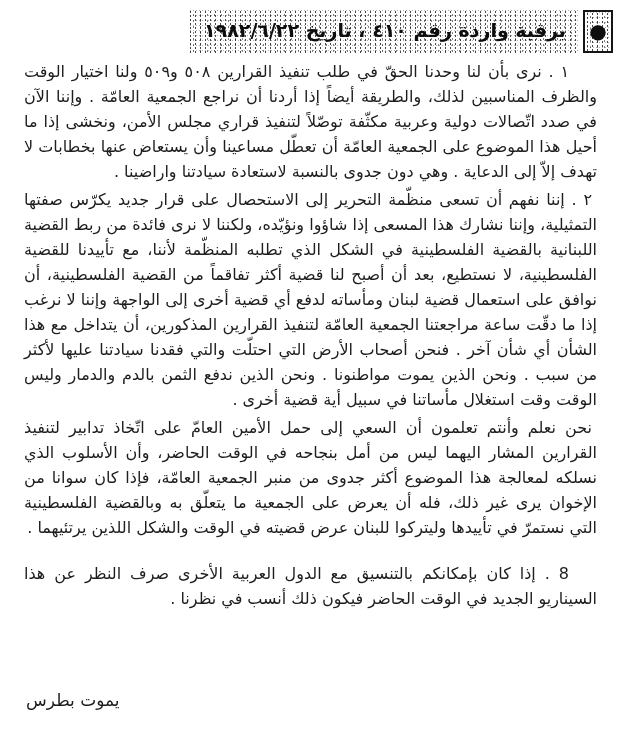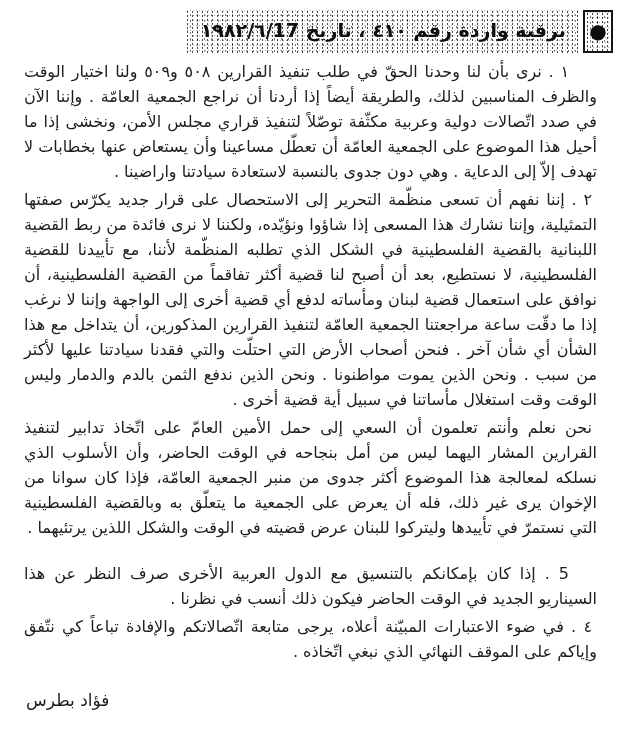--- a/index.html
+++ b/index.html
@@ -85,26 +85,25 @@
 </style>
 </head>
 <body>
 
 <div class="page">
 
   <div class="header">
     <div class="bullet-box stipple">
       <span class="dot">●</span>
     </div>
-    <div class="header-title stipple">برقية واردة رقم ٤١٠ ، تاريخ ١٩٨٢/٦/17</div>
+    <div class="header-title stipple">برقية واردة رقم ٤١٠ ، تاريخ ١٩٨٢/٦/٢٢</div>
   </div>
 
   <div class="body-text">
       <p>١ . نرى بأن لنا وحدنا الحقّ في طلب تنفيذ القرارين ٥٠٨ و٥٠٩ ولنا اختيار الوقت والظرف المناسبين لذلك، والطريقة أيضاً إذا أردنا أن نراجع الجمعية العامّة . وإننا الآن في صدد اتّصالات دولية وعربية مكثّفة توصّلاً لتنفيذ قراري مجلس الأمن، ونخشى إذا ما أحيل هذا الموضوع على الجمعية العامّة أن تعطّل مساعينا وأن يستعاض عنها بخطابات لا تهدف إلاّ إلى الدعاية . وهي دون جدوى بالنسبة لاستعادة سيادتنا واراضينا .</p>
       <p>٢ . إننا نفهم أن تسعى منظّمة التحرير إلى الاستحصال على قرار جديد يكرّس صفتها التمثيلية، وإننا نشارك هذا المسعى إذا شاؤوا ونؤيّده، ولكننا لا نرى فائدة من ربط القضية اللبنانية بالقضية الفلسطينية في الشكل الذي تطلبه المنظّمة لأننا، مع تأييدنا للقضية الفلسطينية، لا نستطيع، بعد أن أصبح لنا قضية أكثر تفاقماً من القضية الفلسطينية، أن نوافق على استعمال قضية لبنان ومأساته لدفع أي قضية أخرى إلى الواجهة وإننا لا نرغب إذا ما دقّت ساعة مراجعتنا الجمعية العامّة لتنفيذ القرارين المذكورين، أن يتداخل مع هذا الشأن أي شأن آخر . فنحن أصحاب الأرض التي احتلّت والتي فقدنا سيادتنا عليها لأكثر من سبب . ونحن الذين يموت مواطنونا . ونحن الذين ندفع الثمن بالدم والدمار وليس الوقت وقت استغلال مأساتنا في سبيل أية قضية أخرى .</p>
       <p>نحن نعلم وأنتم تعلمون أن السعي إلى حمل الأمين العامّ على اتّخاذ تدابير لتنفيذ القرارين المشار اليهما ليس من أمل بنجاحه في الوقت الحاضر، وأن الأسلوب الذي نسلكه لمعالجة هذا الموضوع أكثر جدوى من منبر الجمعية العامّة، فإذا كان سوانا من الإخوان يرى غير ذلك، فله أن يعرض على الجمعية ما يتعلّق به وبالقضية الفلسطينية التي نستمرّ في تأييدها وليتركوا للبنان عرض قضيته في الوقت والشكل اللذين يرتئيهما .</p>
-      <p>5 . إذا كان بإمكانكم بالتنسيق مع الدول العربية الأخرى صرف النظر عن هذا السيناريو الجديد في الوقت الحاضر فيكون ذلك أنسب في نظرنا .</p>
-      <p>٤ . في ضوء الاعتبارات المبيّنة أعلاه، يرجى متابعة اتّصالاتكم والإفادة تباعاً كي نتّفق وإياكم على الموقف النهائي الذي نبغي اتّخاذه .</p>
+      <p>8 . إذا كان بإمكانكم بالتنسيق مع الدول العربية الأخرى صرف النظر عن هذا السيناريو الجديد في الوقت الحاضر فيكون ذلك أنسب في نظرنا .</p>
     </div>
 
-  <div class="signature">فؤاد بطرس</div>
+  <div class="signature">يموت بطرس</div>
 
 </div>
 
 </body></html>

